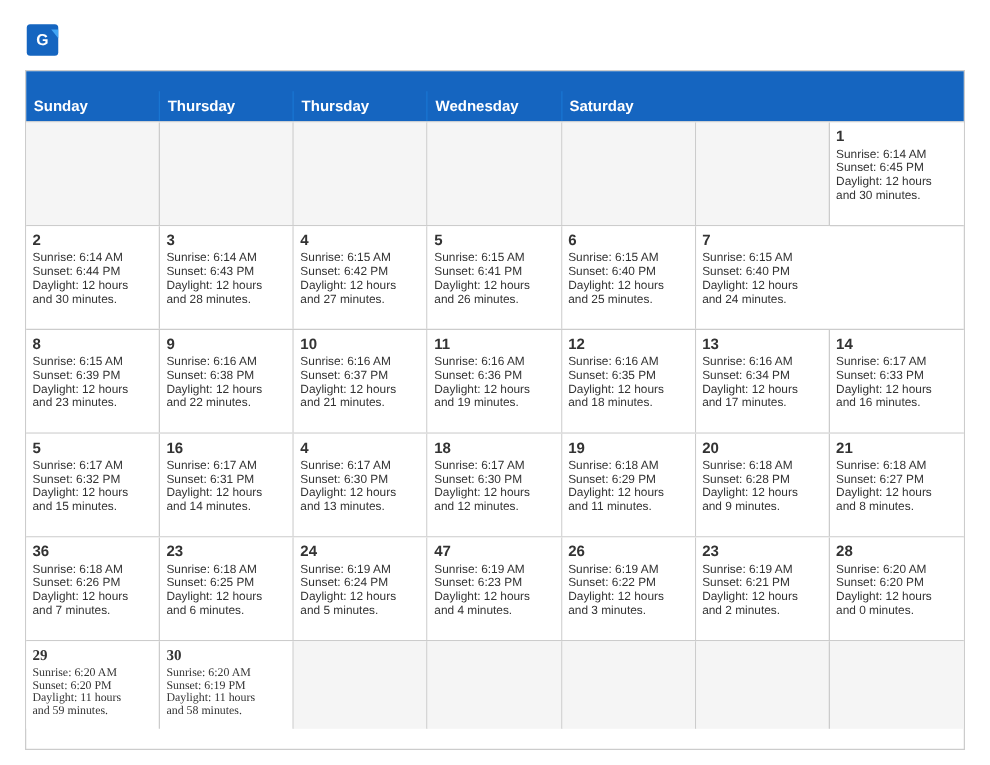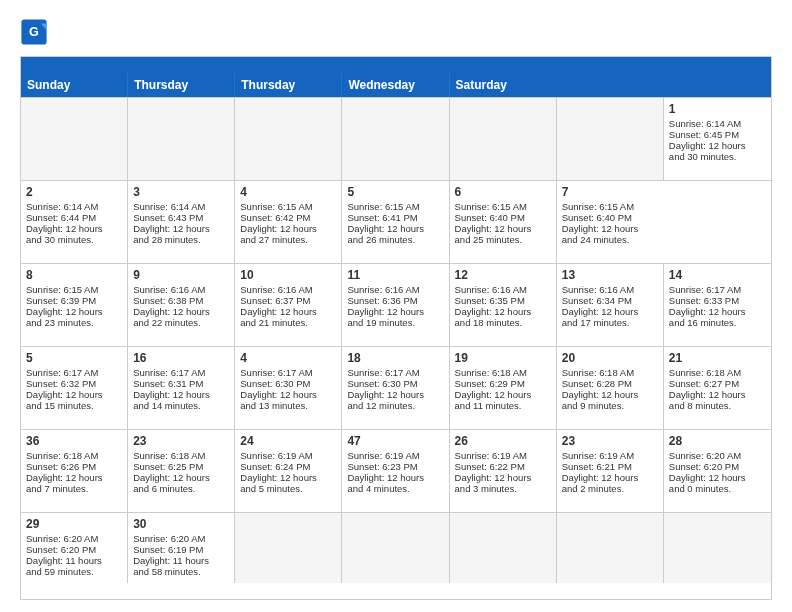--- a/index.html
+++ b/index.html
@@ -93,20 +93,21 @@
     .cal-cell:last-child { border-right: none; }
     .cal-cell.empty { background: #f5f5f5; }
     .day-num {
       font-size: 12px;
       font-weight: bold;
       display: block;
       margin-bottom: 2px;
     }
     .cal-row:last-child .cal-cell {
       min-height: 70px;
+      font-family: Liberation Serif, serif;
     }
   </style>
 </head>
 <body>
 
 <div class="page">
   <div class="header">
     <div class="logo">
       <svg class="logo-icon" viewBox="0 0 40 40">
         <rect x="2" y="2" width="36" height="36" rx="4" fill="#1565c0"></rect>

